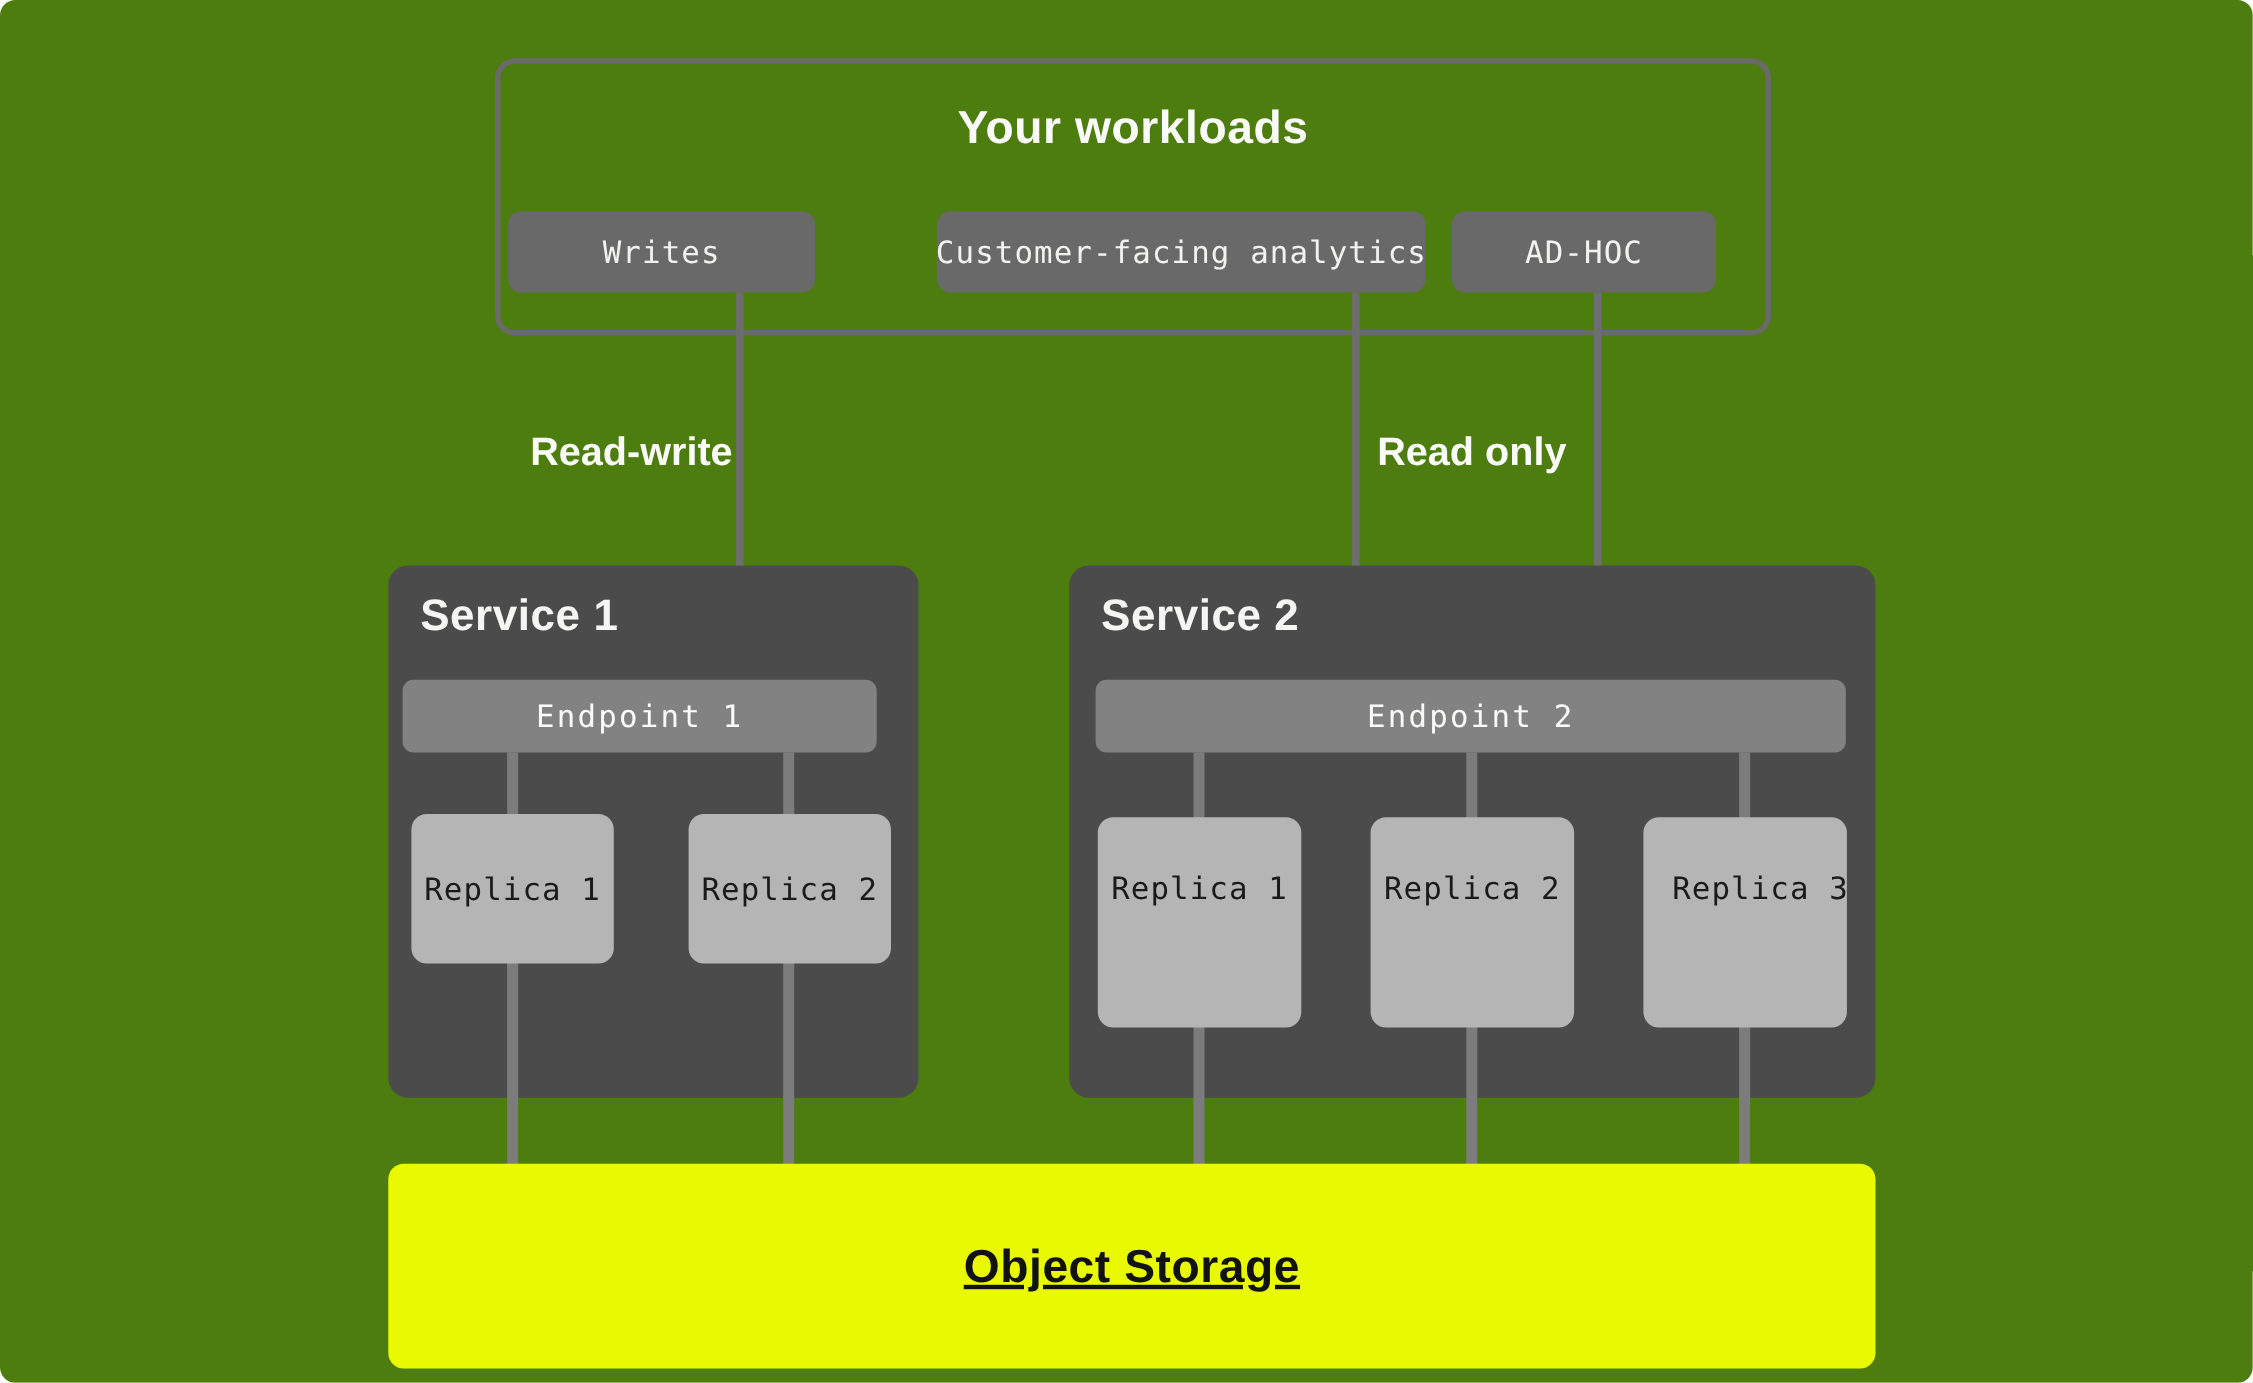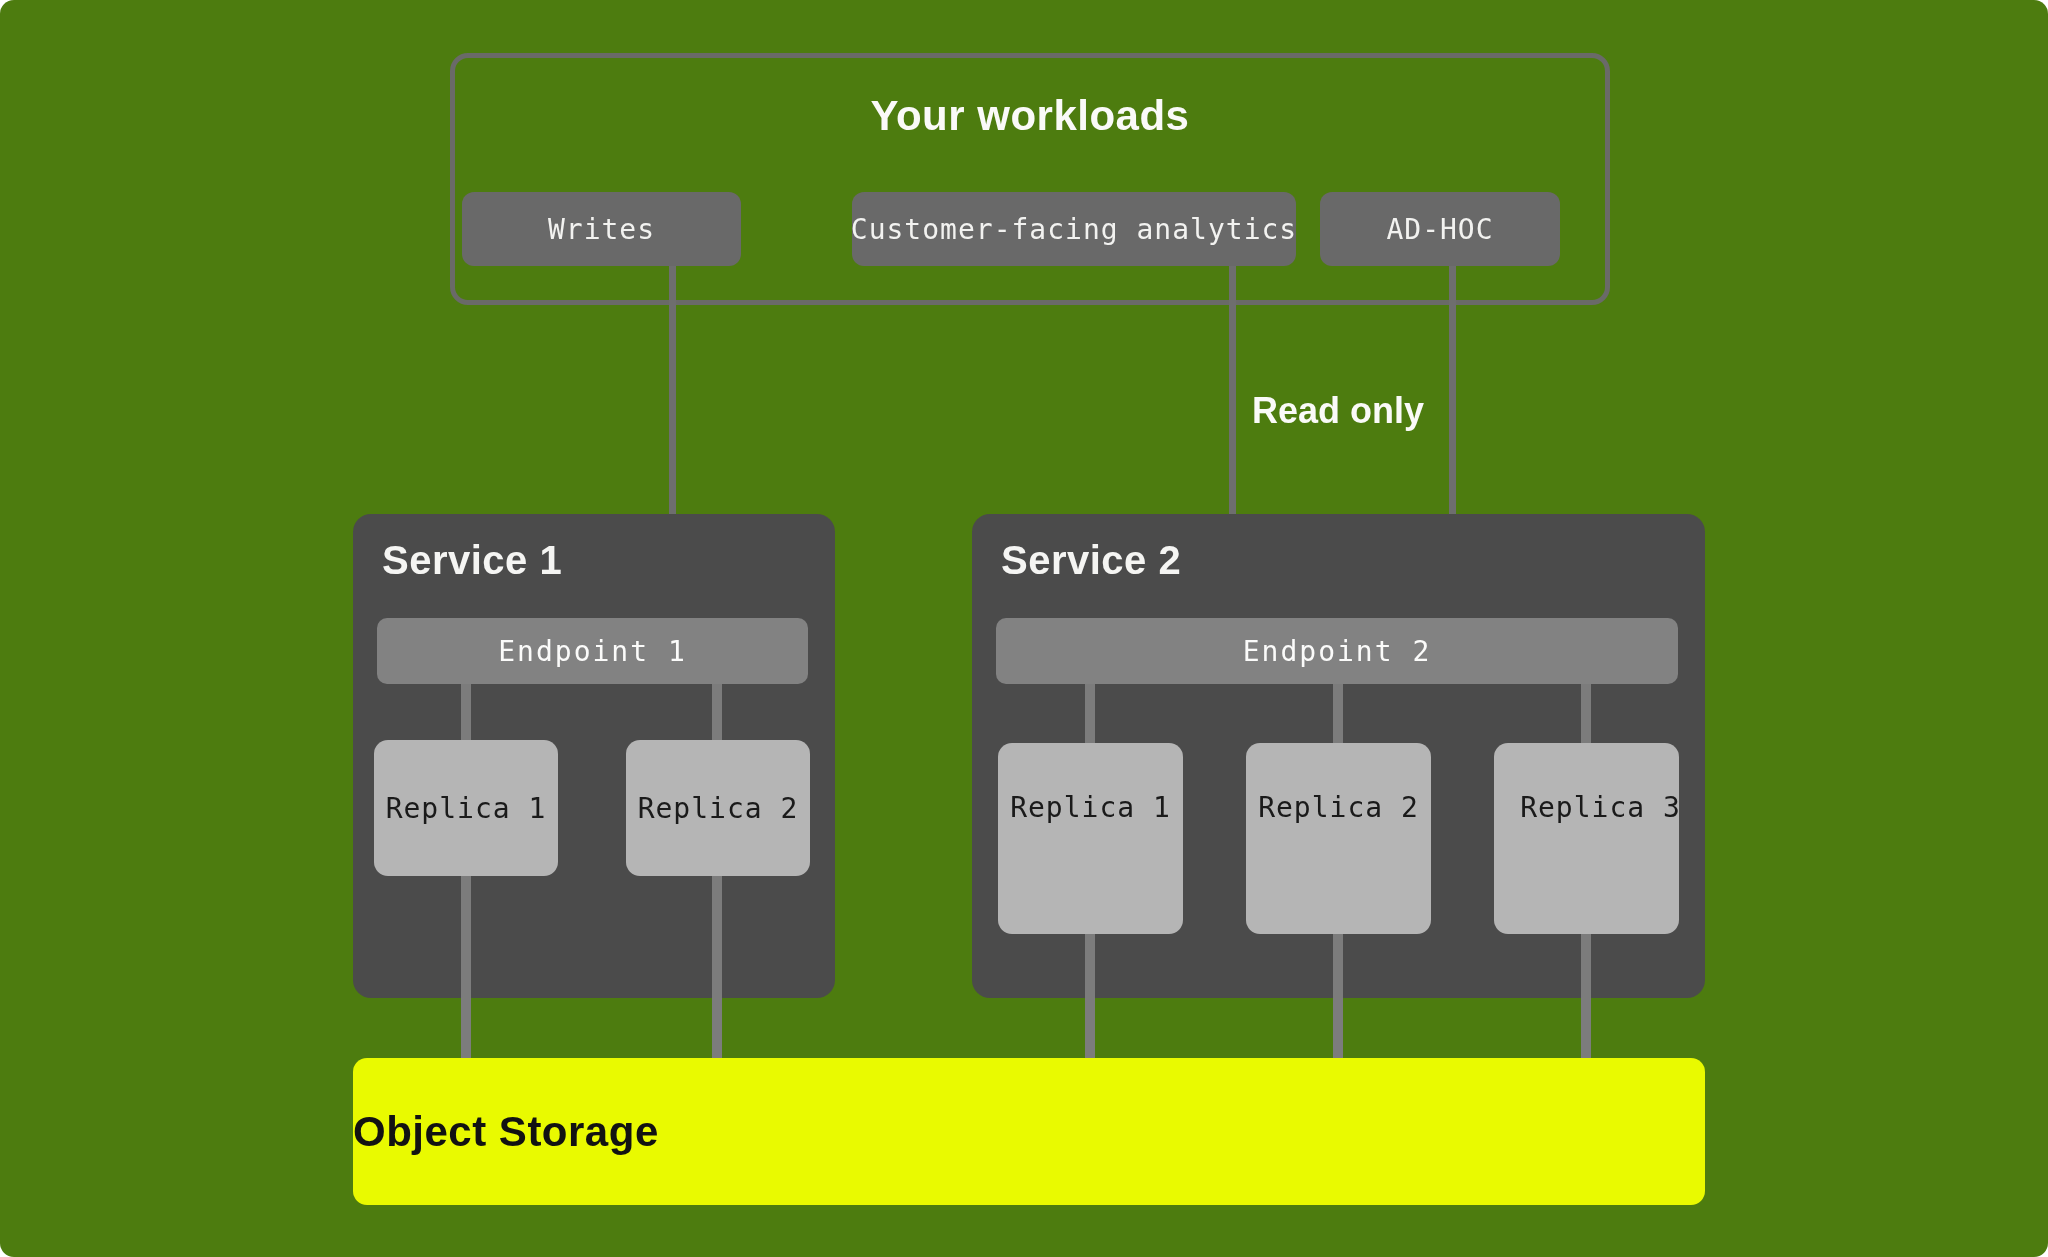--- a/index.html
+++ b/index.html
@@ -66,44 +66,44 @@
   
   .conn-line{width:10px;top:684px;height:376px;background:#7c7c7c;}
 
   
   .endpoint-bar{
     top:618px;height:66px;background:#828282;border-radius:10px;
     display:flex;align-items:center;justify-content:center;
     color:#fbfbfa;font-family:"DejaVu Sans Mono", monospace;
     font-size:28px;letter-spacing:2px;white-space:nowrap;
   }
-  .endpoint-1{left:377px;width:431px;}
+  .endpoint-1{left:366px;width:431px;}
   .endpoint-2{left:996px;width:682px;text-align:right;}
 
   
   .replica{
     background:#b5b5b5;border-radius:14px;
     display:flex;justify-content:center;
     color:#1a1a1a;font-family:"DejaVu Sans Mono", monospace;
     font-size:28px;letter-spacing:1px;white-space:nowrap;
   }
   .replica-s1{top:740px;height:136px;width:184px;align-items:center;}
   .replica-s1-1{left:374px;}
   .replica-s1-2{left:626px;}
   .replica-s2{top:743px;height:191px;width:185px;align-items:flex-start;padding-top:48px;}
   .replica-s2-1{left:998px;}
   .replica-s2-2{left:1246px;}
   .replica-s2-3{left:1494px;padding-left:28px;}
 
   
   .storage-bar{
-    left:353px;top:1058px;width:1352px;height:147px;
+    left:353px;top:1058px;width:1352px;height:186px;
     background:#e9fa00;border-radius:14px;
-    display:flex;align-items:center;justify-content:flex-start;
-    color:#121212;font-size:42px;font-weight:bold;letter-spacing:.5px;
+    display:flex;align-items:center;justify-content:center;
+    color:#121212;font-size:42px;font-weight:bold;letter-spacing:.5px;text-decoration:underline;
   }
 </style>
 </head>
 <body>
 
 <div class="canvas">
 
   <div class="abs workloads-box"></div>
   <div class="abs workloads-title">Your workloads</div>
 
@@ -119,20 +119,21 @@
 
   <div class="abs v-arrow-line" style="left:669px;"></div>
   <div class="abs arrow-head" style="left:657px;"></div>
 
   <div class="abs v-arrow-line" style="left:1229px;"></div>
   <div class="abs arrow-head" style="left:1217px;"></div>
 
   <div class="abs v-arrow-line" style="left:1449px;"></div>
   <div class="abs arrow-head" style="left:1437px;"></div>
 
+  <div class="abs flow-label flow-rw">Read-write</div>
   <div class="abs flow-label flow-ro">Read only</div>
 
   <div class="abs service-panel service-1">
     <div class="abs service-title">Service 1</div>
   </div>
   <div class="abs service-panel service-2">
     <div class="abs service-title">Service 2</div>
   </div>
 
   <div class="abs conn-line" style="left:461px;"></div>

